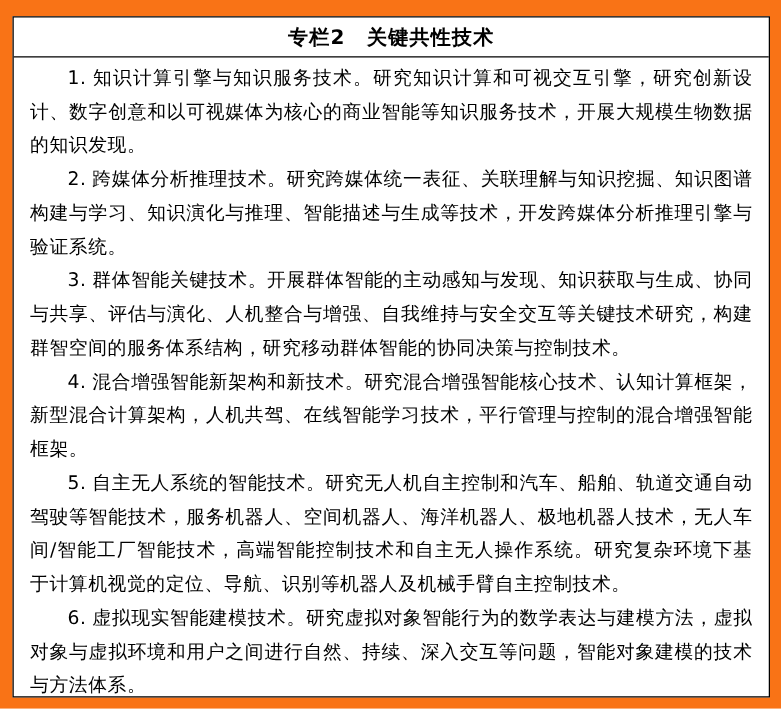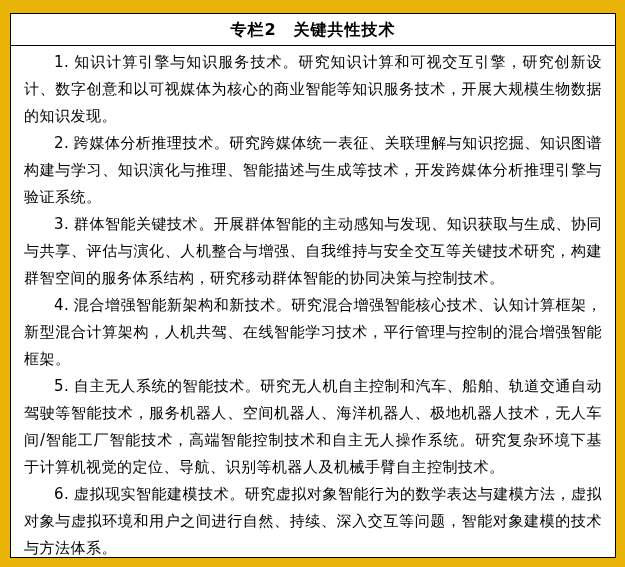--- a/index.html
+++ b/index.html
@@ -1,21 +1,21 @@
 <!DOCTYPE html>
 <html><head>
 <meta charset="utf-8">
 <style>
   * { margin: 0; padding: 0; box-sizing: border-box; }
   html, body { background: #ffffff; }
   .page {
     position: relative;
     width: 625px;
     height: 567px;
-    background: #eab308;
+    background: #f97316;
     font-family: "DejaVu Sans", "Liberation Sans", sans-serif;
     color: #000000;
     overflow: hidden;
   }
   .panel {
     position: absolute;
     left: 10px;
     top: 13px;
     right: 9px;
     bottom: 9px;

